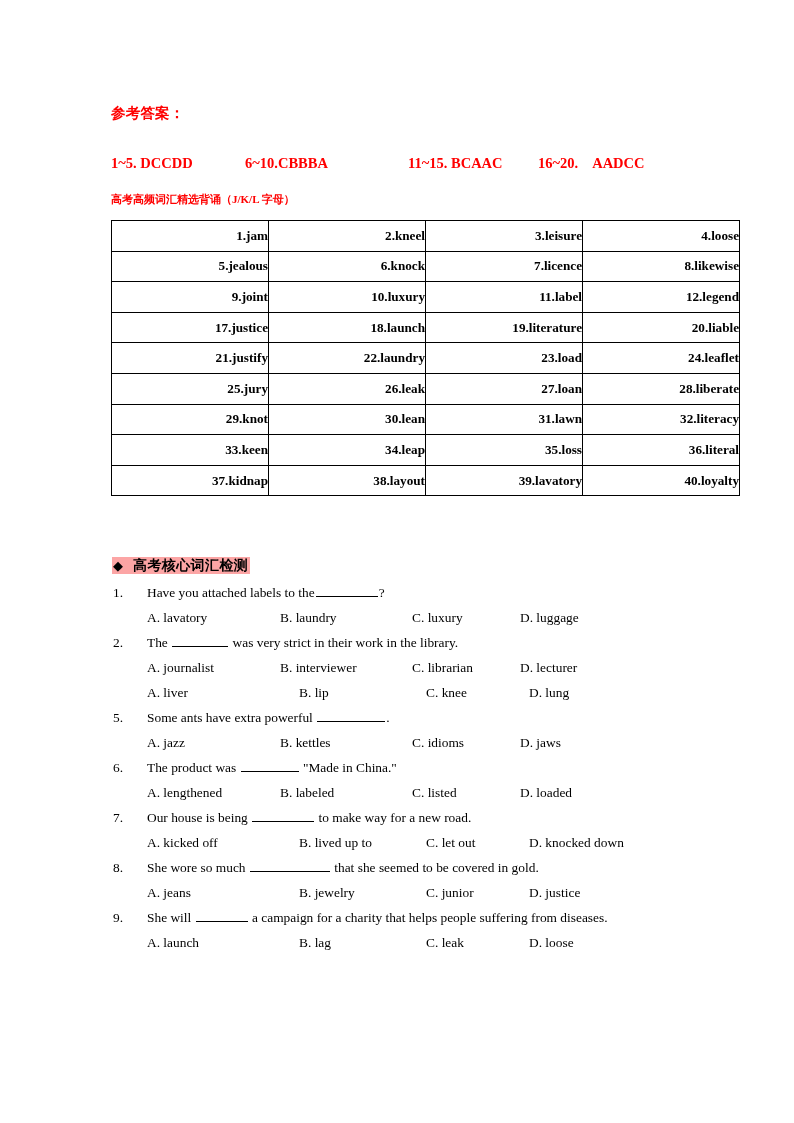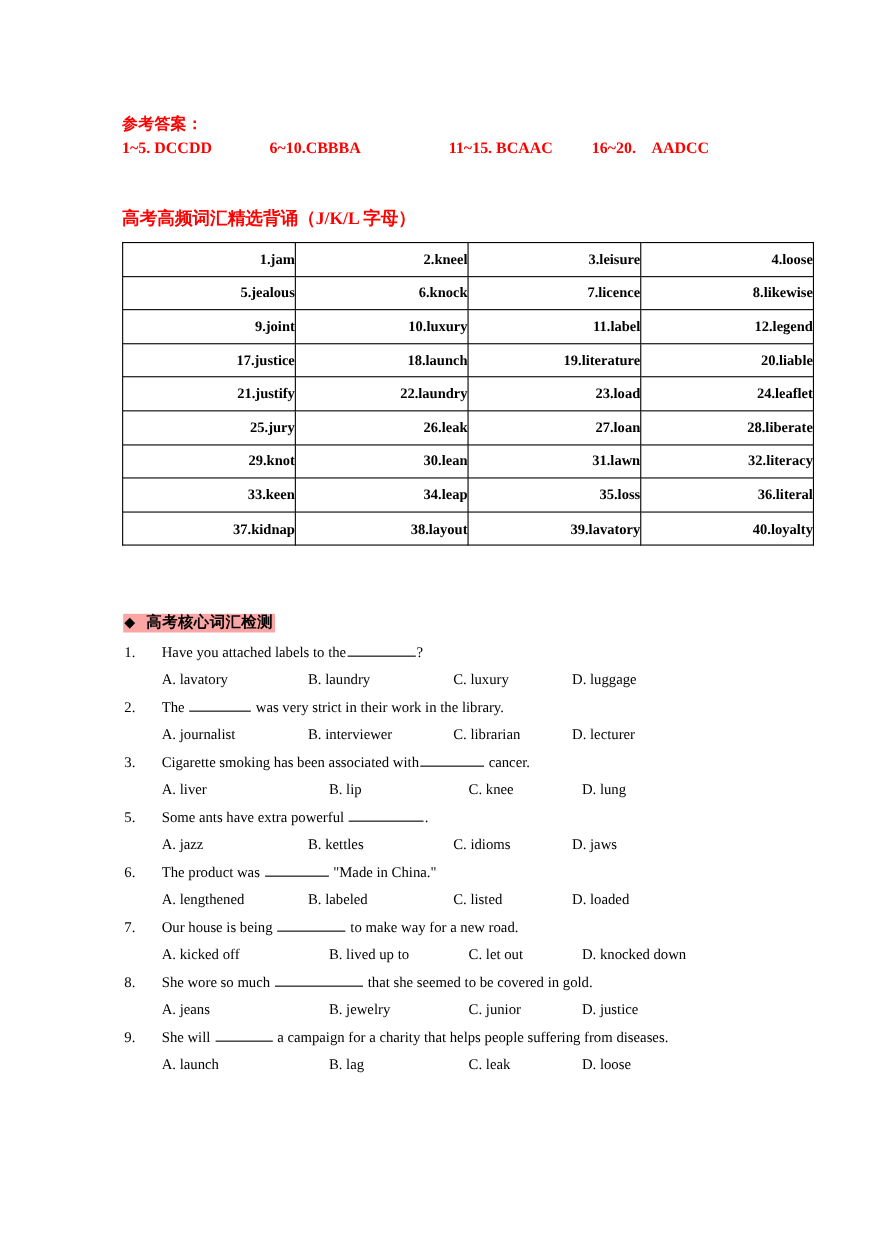--- a/index.html
+++ b/index.html
@@ -44,31 +44,31 @@
     line-height: 21px;
     white-space: nowrap;
     margin-top: 2px;
   }
   .answers-row .ans-seg {
     display: inline-block;
   }
   .ans-1 { width: 134px; }
   .ans-2 { width: 163px; }
   .ans-3 { width: 130px; }
-  .ans-4 { width: auto; }
+  .ans-4 { width: auto; margin-top: 28px; }
   .ans-4 .ans-gap { display: inline-block; width: 14px; }
 
   
   .section-heading-red {
     position: absolute;
     left: 111px;
     top: 189px;
     color: #FF0000;
     font-weight: bold;
-    font-size: 16px;
+    font-size: 11px;
     line-height: 21px;
     white-space: nowrap;
   }
 
   
   .vocab-table {
     position: absolute;
     left: 111px;
     top: 220px;
     width: 629px;
@@ -251,21 +251,20 @@
   <div class="quiz">
       <div class="q-item">
         <div class="q-stem"><span class="q-num">1.</span><span class="q-text">Have you attached labels to the</span><span class="blank" style="width: 62px;"></span><span class="q-text">?</span></div>
         <div class="q-options cols-wide"><span class="opt opt-a">A. lavatory</span><span class="opt opt-b">B. laundry</span><span class="opt opt-c">C. luxury</span><span class="opt opt-d">D. luggage</span></div>
       </div>
       <div class="q-item">
         <div class="q-stem"><span class="q-num">2.</span><span class="q-text">The </span><span class="blank" style="width: 56px;"></span><span class="q-text"> was very strict in their work in the library.</span></div>
         <div class="q-options cols-wide"><span class="opt opt-a">A. journalist</span><span class="opt opt-b">B. interviewer</span><span class="opt opt-c">C. librarian</span><span class="opt opt-d">D. lecturer</span></div>
       </div>
       <div class="q-item">
-        <div class="q-stem"><span class="q-num">3.</span><span class="q-text">Cigarette smoking has been associated with</span><span class="blank" style="width: 58px;"></span><span class="q-text"> cancer.</span></div>
         <div class="q-options cols-tight"><span class="opt opt-a">A. liver</span><span class="opt opt-b">B. lip</span><span class="opt opt-c">C. knee</span><span class="opt opt-d">D. lung</span></div>
       </div>
       <div class="q-item">
         <div class="q-stem"><span class="q-num">5.</span><span class="q-text">Some ants have extra powerful </span><span class="blank" style="width: 68px;"></span><span class="q-text">.</span></div>
         <div class="q-options cols-wide"><span class="opt opt-a">A. jazz</span><span class="opt opt-b">B. kettles</span><span class="opt opt-c">C. idioms</span><span class="opt opt-d">D. jaws</span></div>
       </div>
       <div class="q-item">
         <div class="q-stem"><span class="q-num">6.</span><span class="q-text">The product was </span><span class="blank" style="width: 58px;"></span><span class="q-text"> "Made in China."</span></div>
         <div class="q-options cols-wide"><span class="opt opt-a">A. lengthened</span><span class="opt opt-b">B. labeled</span><span class="opt opt-c">C. listed</span><span class="opt opt-d">D. loaded</span></div>
       </div>

